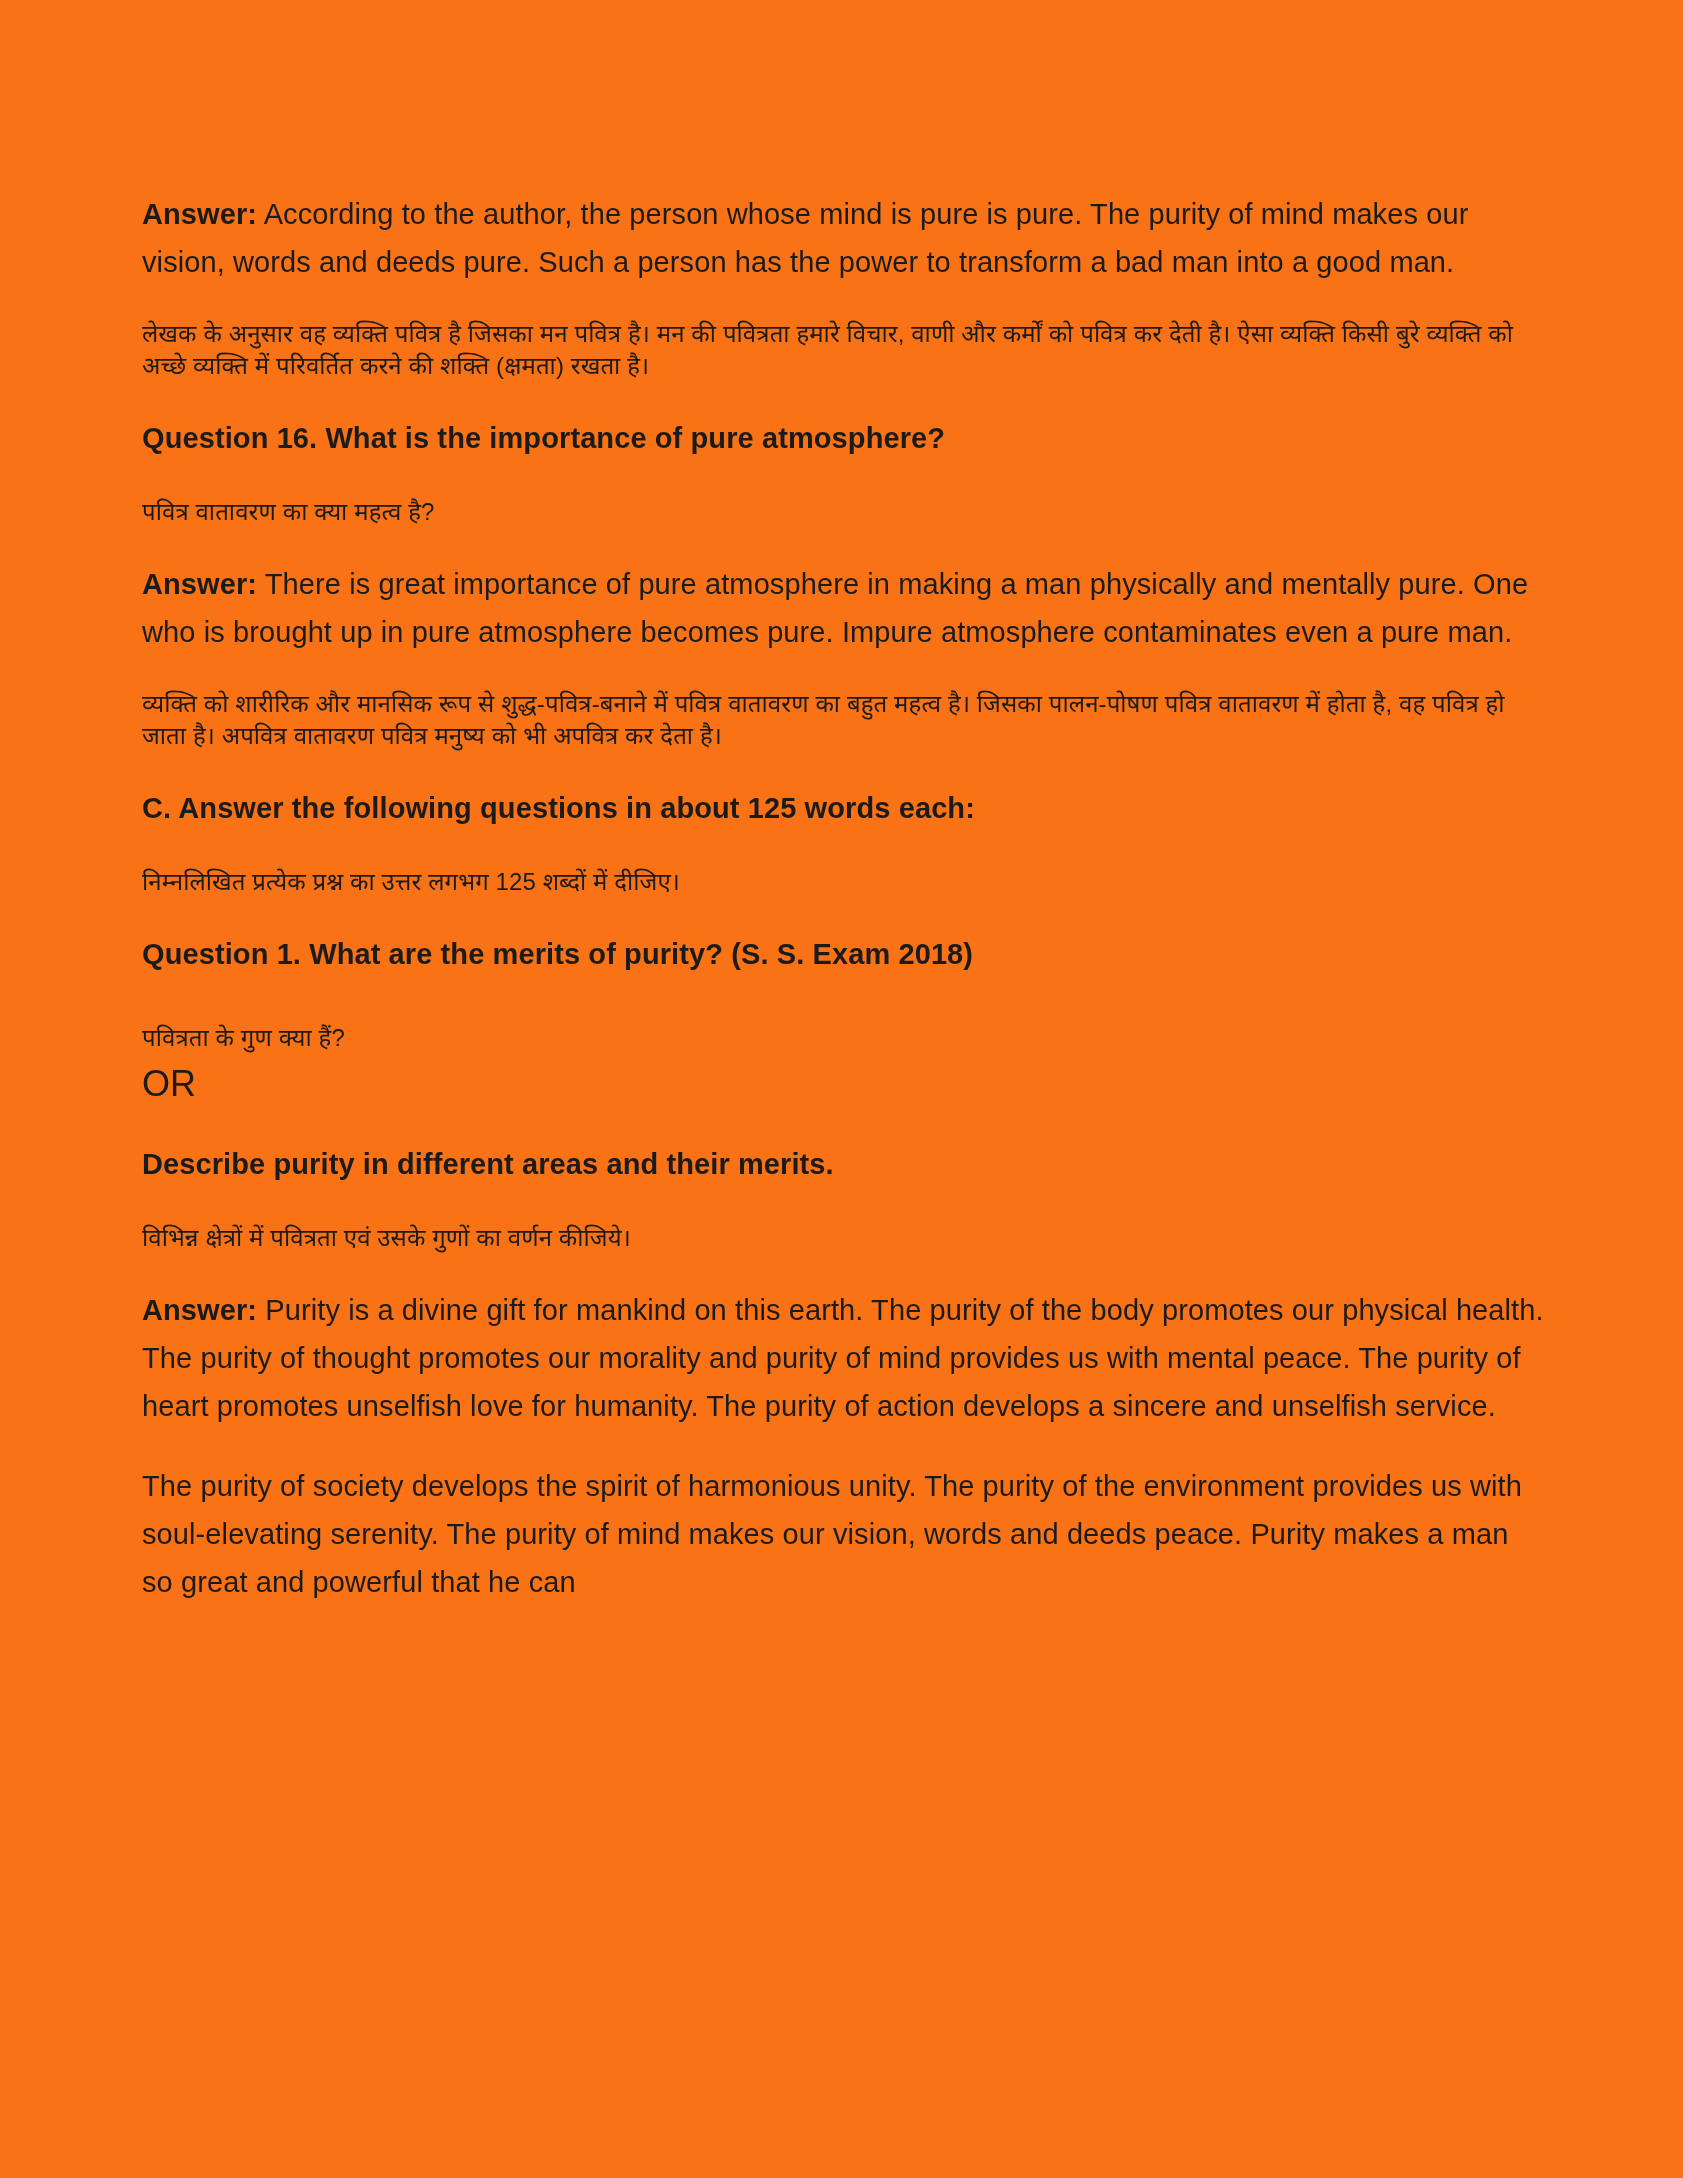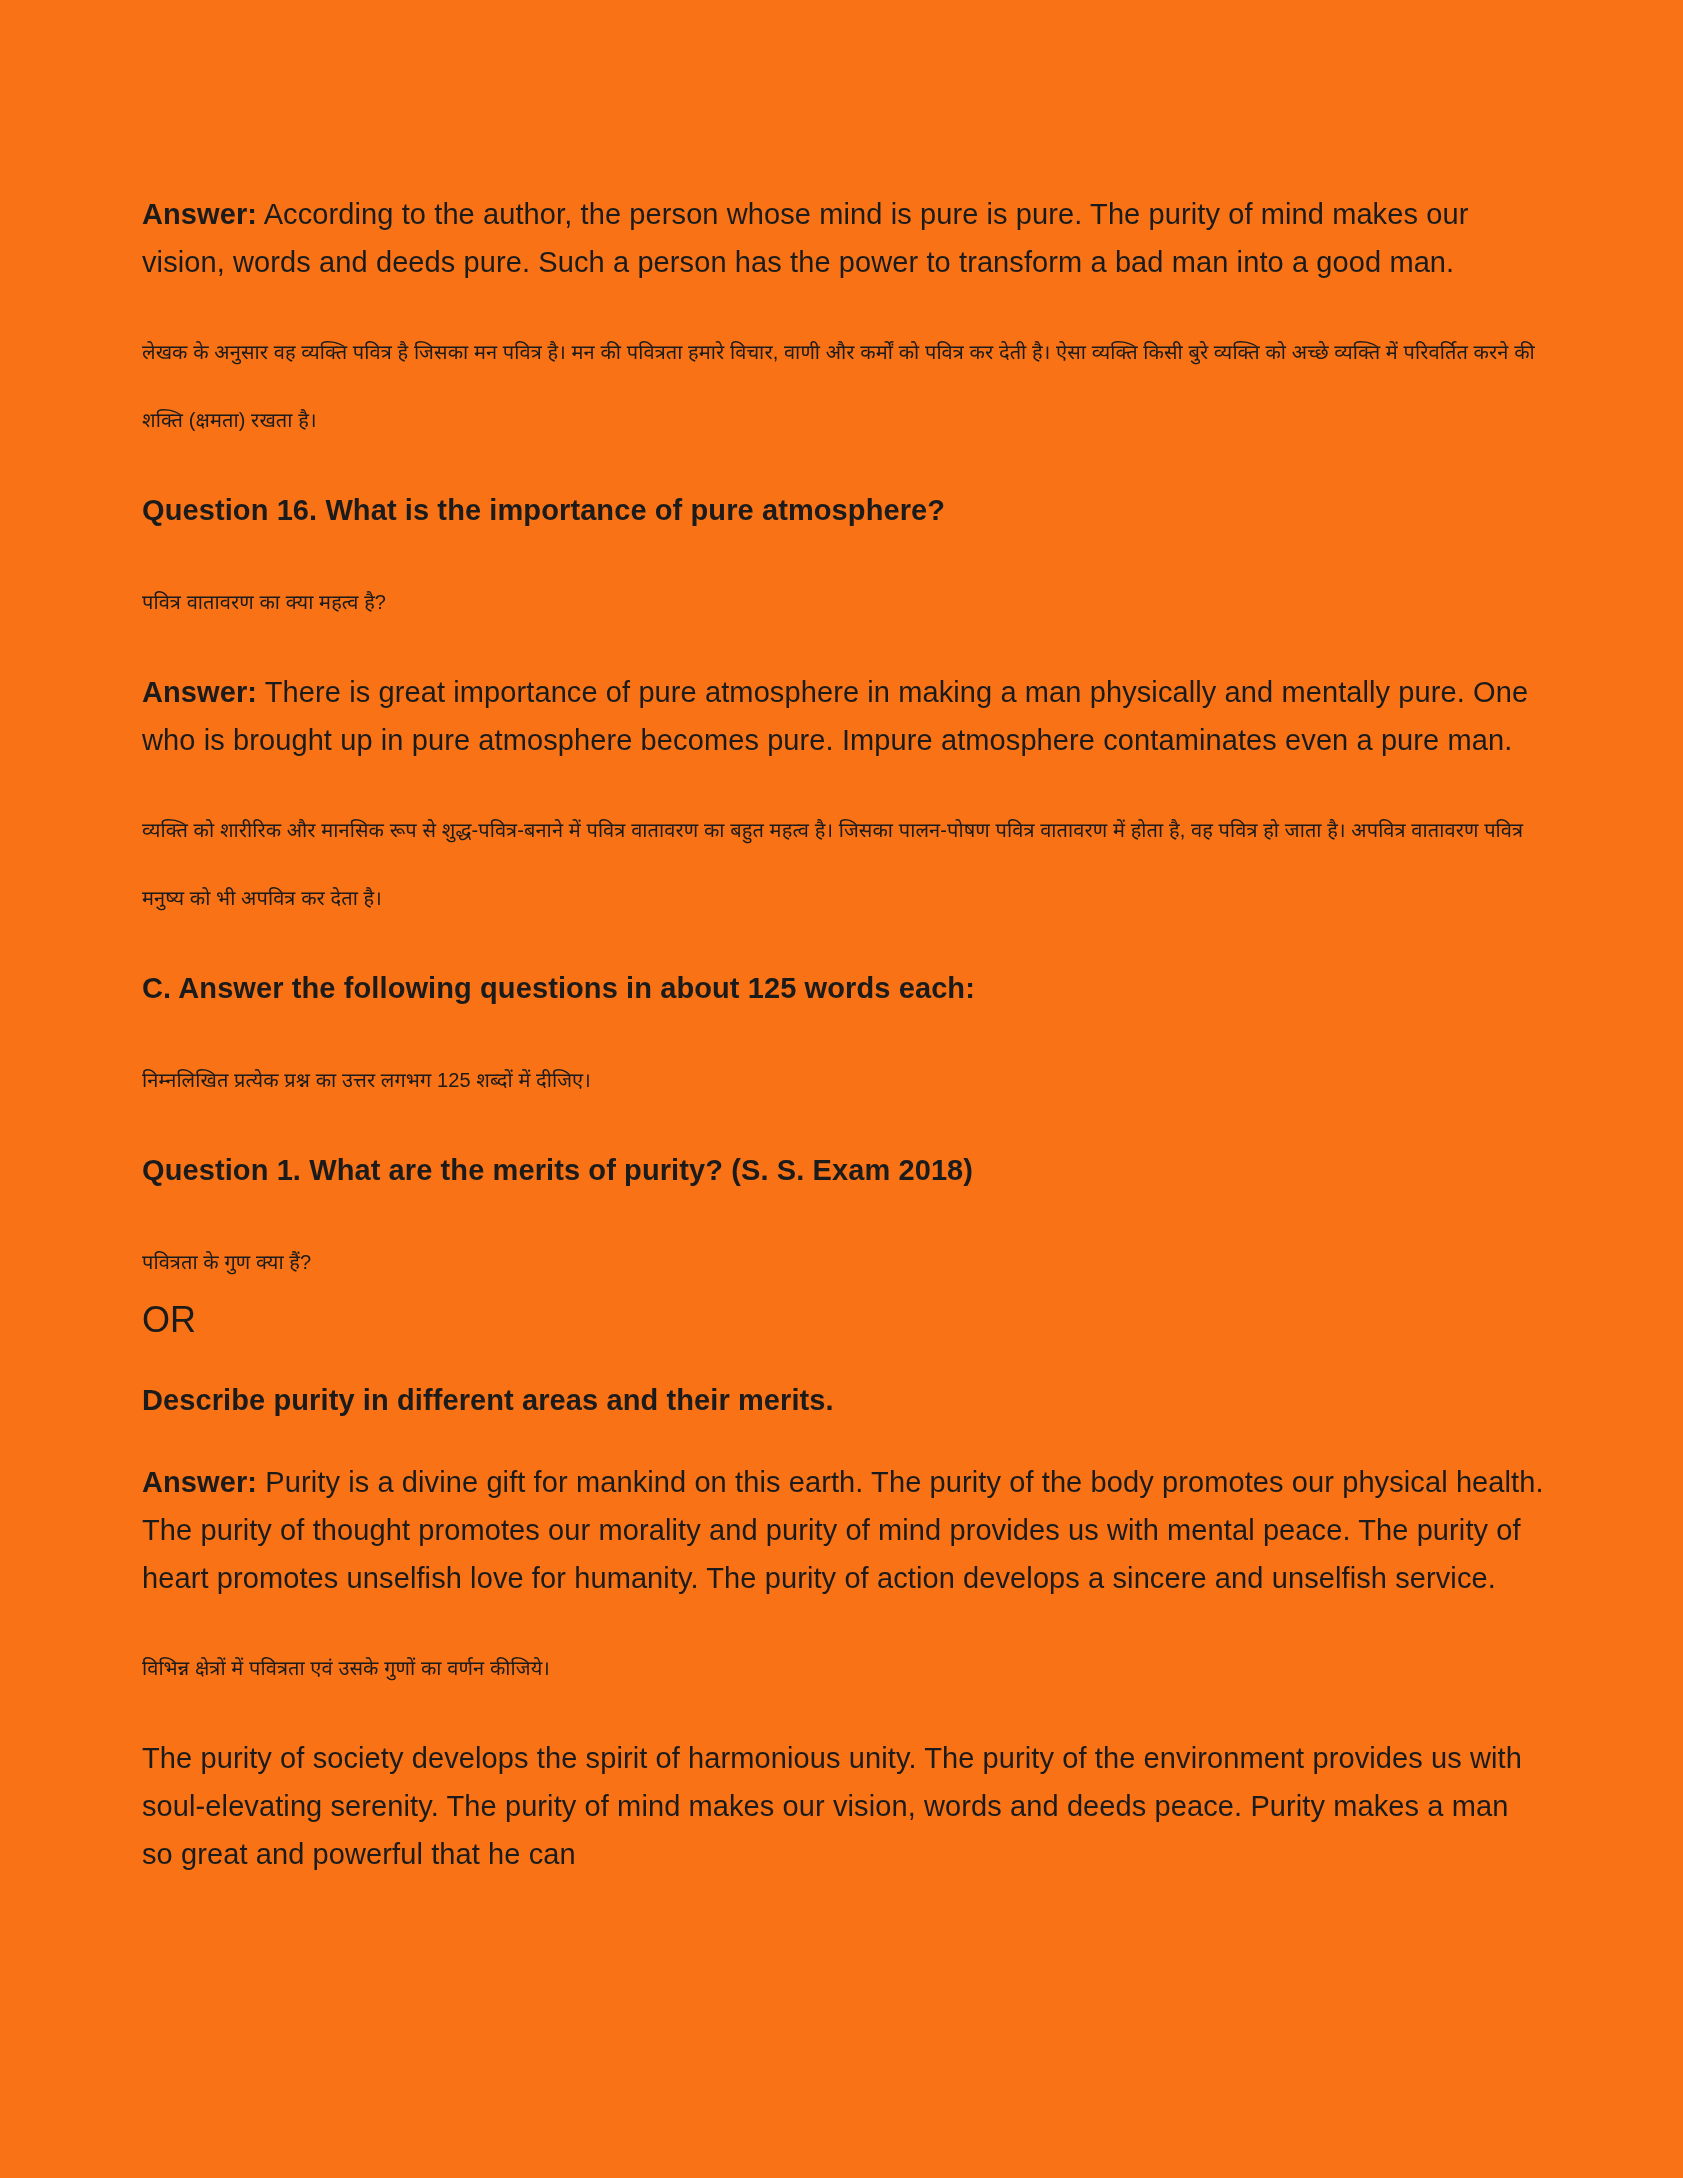--- a/index.html
+++ b/index.html
@@ -30,22 +30,22 @@
   .para strong, .heading {
     font-weight: 700;
   }
   .heading {
     font-size: 29px;
     line-height: 48px;
     margin: 0 0 34px 0;
     letter-spacing: 0.1px;
   }
   .hi {
-    font-size: 20px;
-    line-height: 68px;
+    font-size: 24px;
+    line-height: 32px;
   }
   .or-line {
     display: block;
     font-size: 36px;
     line-height: 48px;
   }
 </style>
 </head>
 <body>
 
@@ -66,20 +66,20 @@
   <p class="heading">C. Answer the following questions in about 125 words each:</p>
 
   <p class="para hi">निम्नलिखित प्रत्येक प्रश्न का उत्तर लगभग 125 शब्दों में दीजिए।</p>
 
   <p class="heading">Question 1. What are the merits of purity? (S. S. Exam 2018)</p>
 
   <p class="para"><span class="hi">पवित्रता के गुण क्या हैं?</span><span class="or-line">OR</span></p>
 
   <p class="heading">Describe purity in different areas and their merits.</p>
 
+  <p class="para hi">विभिन्न क्षेत्रों में पवित्रता एवं उसके गुणों का वर्णन कीजिये।</p>
+
   <p class="para"><strong>Answer:</strong><span> Purity is a divine gift for mankind on this earth. The purity of the body promotes our physical health. The purity of thought promotes our morality and purity of mind provides us with mental peace. The purity of heart promotes unselfish love for humanity. The purity of action develops a sincere and unselfish service.</span></p>
-
-  <p class="para hi">विभिन्न क्षेत्रों में पवित्रता एवं उसके गुणों का वर्णन कीजिये।</p>
 
   <p class="para">The purity of society develops the spirit of harmonious unity. The purity of the environment provides us with soul-elevating serenity. The purity of mind makes our vision, words and deeds peace. Purity makes a man so great and powerful that he can</p>
 
 </div>
 
 
 </body></html>

